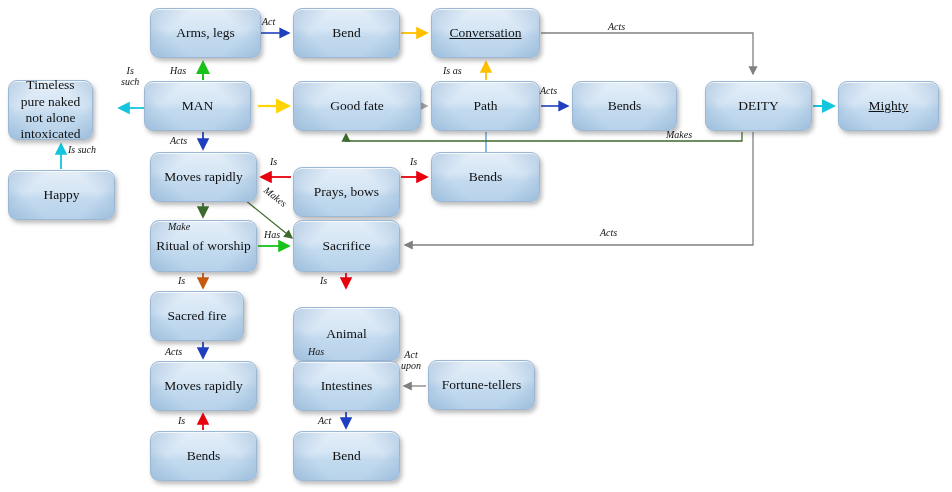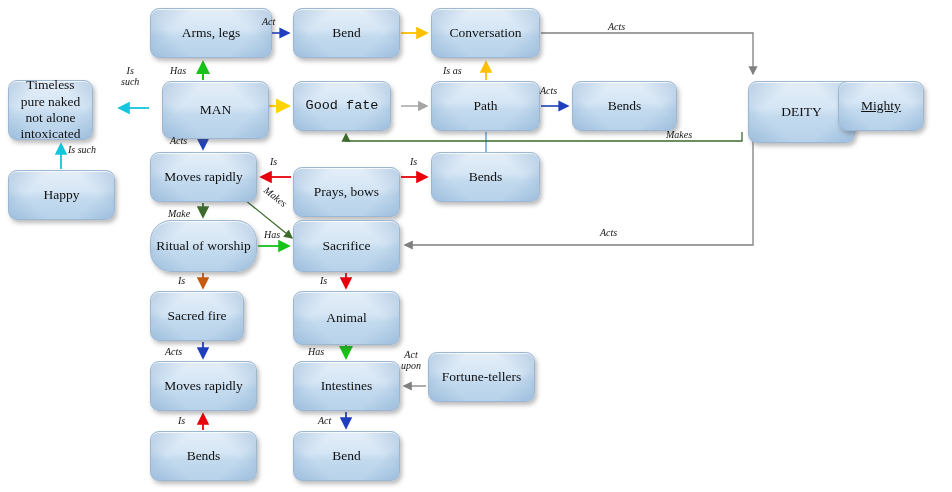--- a/index.html
+++ b/index.html
@@ -133,81 +133,81 @@
     <line x1="346" y1="342" x2="346" y2="358" stroke="#19c219" stroke-width="2" marker-end="url(#ah-green)"></line>
 
     <line x1="426" y1="386" x2="404" y2="386" stroke="#808080" stroke-width="1.3" marker-end="url(#ah-gray)"></line>
 
     <line x1="203" y1="430" x2="203" y2="414" stroke="#e8000d" stroke-width="1.8" marker-end="url(#ah-red)"></line>
 
     <line x1="346" y1="412" x2="346" y2="428" stroke="#1f3fbf" stroke-width="1.8" marker-end="url(#ah-blue)"></line>
   </svg>
 
   <div id="nodes-layer">
-      <div class="node" style="left: 150px; top: 8px; width: 122px; height: 50px;">
+      <div class="node" style="left: 150px; top: 8px; width: 111px; height: 50px;">
         <span class="label">Arms, legs</span>
       </div>
       <div class="node" style="left: 293px; top: 8px; width: 107px; height: 50px;">
         <span class="label">Bend</span>
       </div>
-      <div class="node" style="left: 431px; top: 8px; width: 109px; height: 50px;">
+      <div class="node" style="left: 431px; top: 8px; width: 109px; height: 50px; text-decoration: underline;">
         <span class="label">Conversation</span>
       </div>
       <div class="node" style="left: 8px; top: 80px; width: 85px; height: 60px;">
         <span class="label">Timeless pure naked not alone intoxicated</span>
       </div>
-      <div class="node" style="left: 162px; top: 81px; width: 107px; height: 58px;">
+      <div class="node" style="left: 144px; top: 81px; width: 107px; height: 50px;">
         <span class="label">MAN</span>
       </div>
-      <div class="node" style="left: 293px; top: 81px; width: 98px; height: 50px; font-family: Liberation Mono, monospace;">
+      <div class="node" style="left: 293px; top: 81px; width: 128px; height: 50px;">
         <span class="label">Good fate</span>
       </div>
       <div class="node" style="left: 431px; top: 81px; width: 109px; height: 50px;">
         <span class="label">Path</span>
       </div>
       <div class="node" style="left: 572px; top: 81px; width: 105px; height: 50px;">
         <span class="label">Bends</span>
       </div>
-      <div class="node" style="left: 705px; top: 81px; width: 107px; height: 62px; margin-left: 43px;">
+      <div class="node" style="left: 705px; top: 81px; width: 107px; height: 50px;">
         <span class="label">DEITY</span>
       </div>
-      <div class="node" style="left: 838px; top: 81px; width: 86px; height: 50px; text-decoration: underline;">
+      <div class="node" style="left: 838px; top: 81px; width: 101px; height: 50px; text-decoration: underline;">
         <span class="label">Mighty</span>
       </div>
       <div class="node" style="left: 8px; top: 170px; width: 107px; height: 50px; justify-content: center;">
         <span class="label">Happy</span>
       </div>
       <div class="node" style="left: 150px; top: 152px; width: 107px; height: 50px;">
         <span class="label">Moves rapidly</span>
       </div>
       <div class="node" style="left: 293px; top: 167px; width: 107px; height: 50px;">
         <span class="label">Prays, bows</span>
       </div>
       <div class="node" style="left: 431px; top: 152px; width: 109px; height: 50px;">
         <span class="label">Bends</span>
       </div>
-      <div class="node" style="left: 150px; top: 220px; width: 107px; height: 52px; border-radius: 21px;">
+      <div class="node" style="left: 150px; top: 220px; width: 107px; height: 52px;">
         <span class="label">Ritual of worship</span>
       </div>
       <div class="node" style="left: 293px; top: 220px; width: 107px; height: 52px;">
         <span class="label">Sacrifice</span>
       </div>
       <div class="node" style="left: 150px; top: 291px; width: 94px; height: 50px;">
         <span class="label">Sacred fire</span>
       </div>
-      <div class="node" style="left: 293px; top: 291px; width: 107px; height: 54px;">
+      <div class="node" style="left: 293px; top: 307px; width: 107px; height: 54px;">
         <span class="label">Animal</span>
       </div>
       <div class="node" style="left: 150px; top: 361px; width: 107px; height: 50px;">
         <span class="label">Moves rapidly</span>
       </div>
       <div class="node" style="left: 293px; top: 361px; width: 107px; height: 50px;">
         <span class="label">Intestines</span>
       </div>
-      <div class="node" style="left: 428px; top: 352px; width: 107px; height: 50px; align-items: center;">
+      <div class="node" style="left: 428px; top: 360px; width: 107px; height: 50px; align-items: center;">
         <span class="label">Fortune-tellers</span>
       </div>
       <div class="node" style="left: 150px; top: 431px; width: 107px; height: 50px;">
         <span class="label">Bends</span>
       </div>
       <div class="node" style="left: 293px; top: 431px; width: 107px; height: 50px;">
         <span class="label">Bend</span>
       </div>
     </div>
   <div id="labels-layer">
@@ -217,21 +217,21 @@
 such</div>
       <div class="edge-label" style="left: 170px; top: 66px;">Has</div>
       <div class="edge-label" style="left: 443px; top: 66px;">Is as</div>
       <div class="edge-label" style="left: 540px; top: 86px;">Acts</div>
       <div class="edge-label" style="left: 170px; top: 136px;">Acts</div>
       <div class="edge-label" style="left: 666px; top: 130px;">Makes</div>
       <div class="edge-label" style="left: 68px; top: 145px;">Is such</div>
       <div class="edge-label" style="left: 270px; top: 157px;">Is</div>
       <div class="edge-label" style="left: 410px; top: 157px;">Is</div>
       <div class="edge-label rot" style="left: 262px; top: 192px; transform: rotate(38deg);">Makes</div>
-      <div class="edge-label" style="left: 168px; top: 209px;">Make</div>
+      <div class="edge-label" style="left: 168px; top: 222px;">Make</div>
       <div class="edge-label" style="left: 264px; top: 230px;">Has</div>
       <div class="edge-label" style="left: 600px; top: 228px;">Acts</div>
       <div class="edge-label" style="left: 178px; top: 276px;">Is</div>
       <div class="edge-label" style="left: 320px; top: 276px;">Is</div>
       <div class="edge-label" style="left: 165px; top: 347px;">Acts</div>
       <div class="edge-label" style="left: 308px; top: 347px;">Has</div>
       <div class="edge-label" style="left: 401px; top: 350px;">Act
 upon</div>
       <div class="edge-label" style="left: 178px; top: 416px;">Is</div>
       <div class="edge-label" style="left: 318px; top: 416px;">Act</div>

